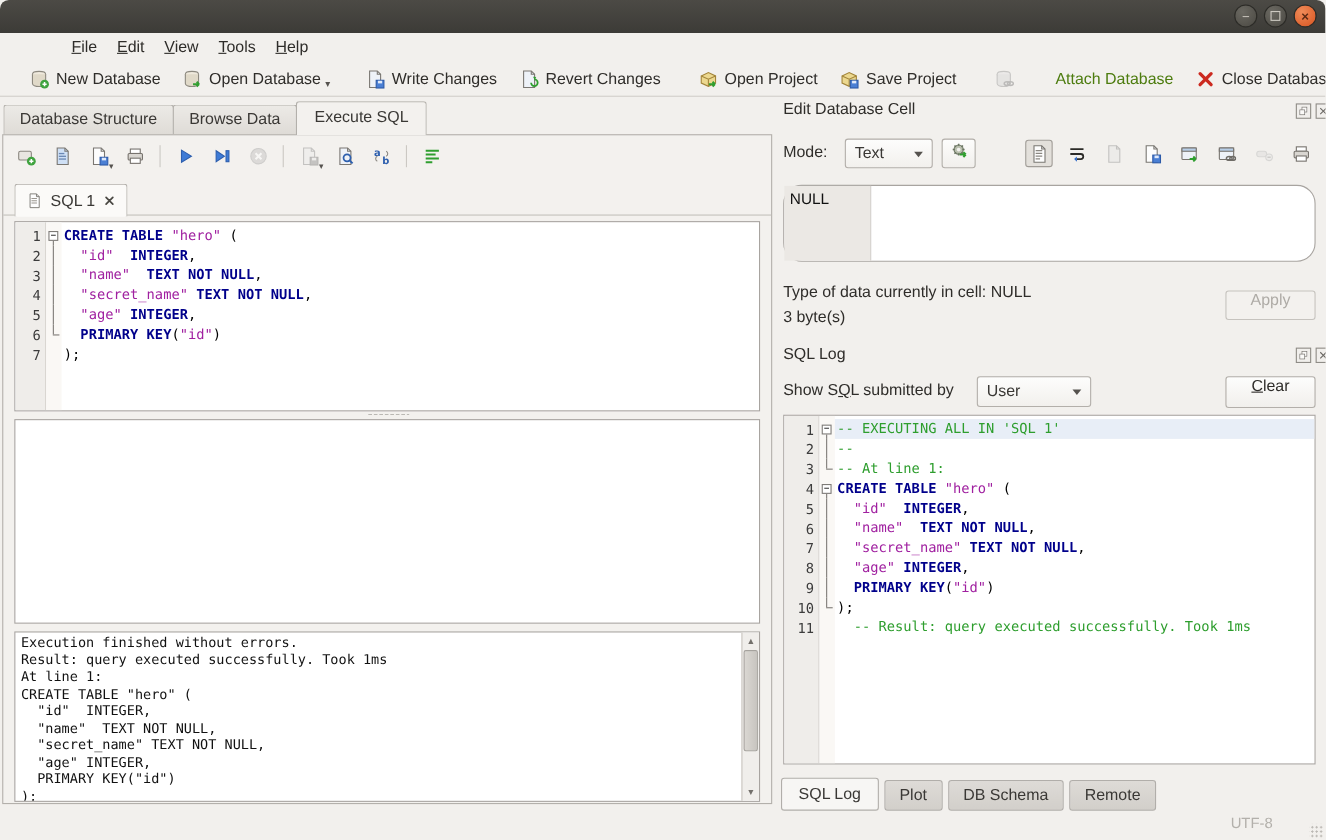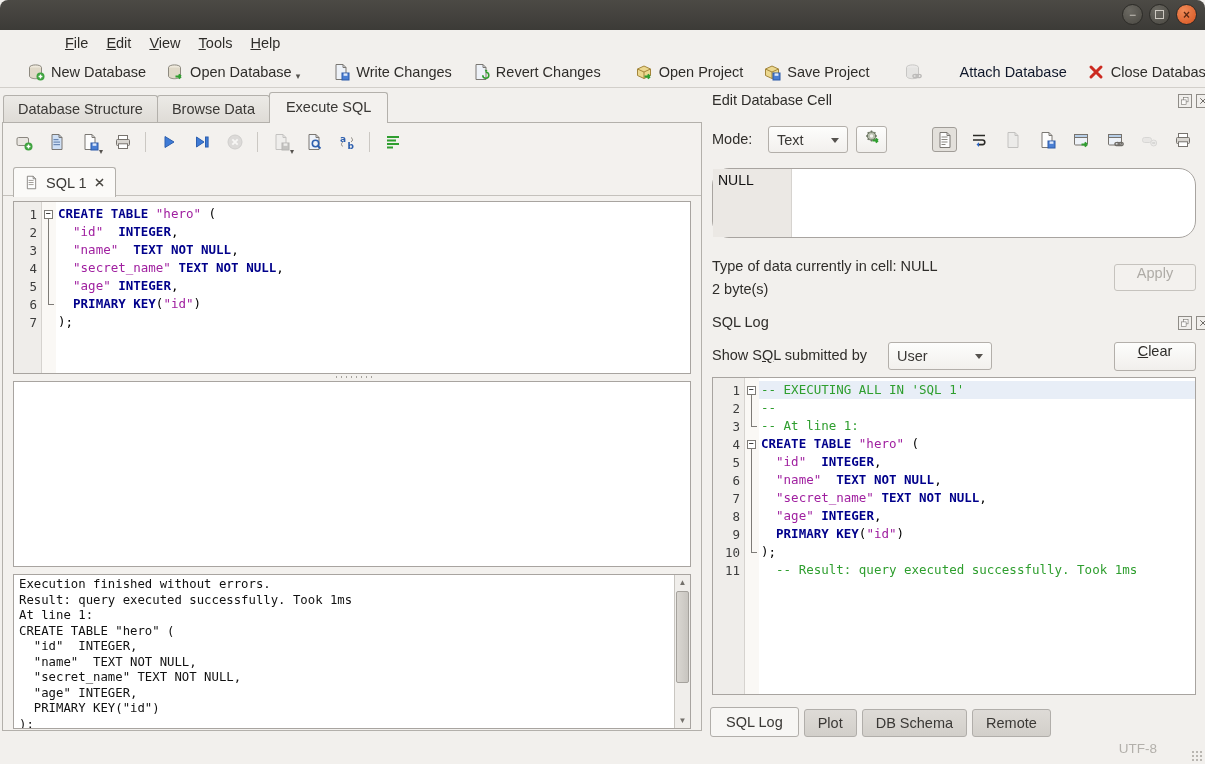--- a/index.html
+++ b/index.html
@@ -19,21 +19,21 @@
     color:#cdc9c1;font-size:12px;line-height:1;cursor:default;box-sizing:border-box;}
   .wbtn.close{background:radial-gradient(circle at 35% 30%,#f08b58,#d85420);color:#5c2913;font-weight:bold;}
   .wbtn .maxbox{width:7px;height:7px;border:1.5px solid #cdc9c1;}
   
   .menubar{position:absolute;left:0;top:30px;width:100%;height:26px;display:flex;align-items:center;padding-left:20px;box-sizing:border-box;margin-left:36px;}
   .mi{padding:3px 9px;font-size:14.5px;color:#2f2d2a;}
   
   .toolbar{position:absolute;left:0;top:56px;width:100%;height:32px;display:flex;align-items:center;
     border-bottom:1px solid #d2cfca;box-sizing:border-box;padding-left:4px;gap:2px;}
   .tbtn{display:flex;align-items:center;gap:6px;padding:3px 9px;border-radius:3px;font-size:14.5px;color:#2f2d2a;white-space:nowrap;}
-  .tbtn.disabled{color:#0f172a;gap:38px;}
+  .tbtn.disabled{color:#4d7c0f;gap:38px;}
   .tbtn.disabled svg{opacity:.4;filter:grayscale(1);}
   .tbtn .caret{font-size:9px;color:#55524e;margin-left:-2px;align-self:flex-end;}
   .tsep{width:1px;height:22px;background:#cfccc7;margin:0 5px;}
   .thandle{width:4px;height:22px;margin:0 6px;
     background-image:radial-gradient(#bdbab4 35%,transparent 40%);background-size:4px 4px;}
   
   .maintabs{position:absolute;left:3px;top:95px;display:flex;align-items:flex-end;height:28px;}
   .mtab{padding:5px 14px;font-size:14.5px;border:1px solid #b3b0ab;border-bottom:none;
     background:linear-gradient(#eceae6,#dedbd6);margin-right:-1px;border-radius:3px 3px 0 0;height:17px;}
   .mtab.active{background:#f3f1ee;position:relative;z-index:3;padding:6px 16px;height:18px;}
@@ -499,21 +499,21 @@
       </svg>
     </div>
   </div>
 
 <div class="nulledit" style="left:712px;top:168px;width:484px;height:70px;border-radius:17px;">
   <span class="strip"></span>
   <span class="val">NULL</span>
 </div>
 
 <span class="plaintext" style="left:712px;top:258px;">Type of data currently in cell: NULL</span>
-<span class="plaintext" style="left:712px;top:281px;">2 byte(s)</span>
+<span class="plaintext" style="left:712px;top:281px;">3 byte(s)</span>
 <div class="pushbtn disabled" style="position:absolute;left:1114px;top:264px;width:82px;height:27px;">
   <span>Apply</span>
 </div>
 
 <div class="dockhdr" style="left:712px;top:314px;">
   <span>SQL Log</span>
 </div>
 <div class="dockbtns" style="left:1178px;top:316px;position:absolute;">
   <span class="dockbtn">
       <svg width="10" height="10" viewBox="0 0 18 18">

